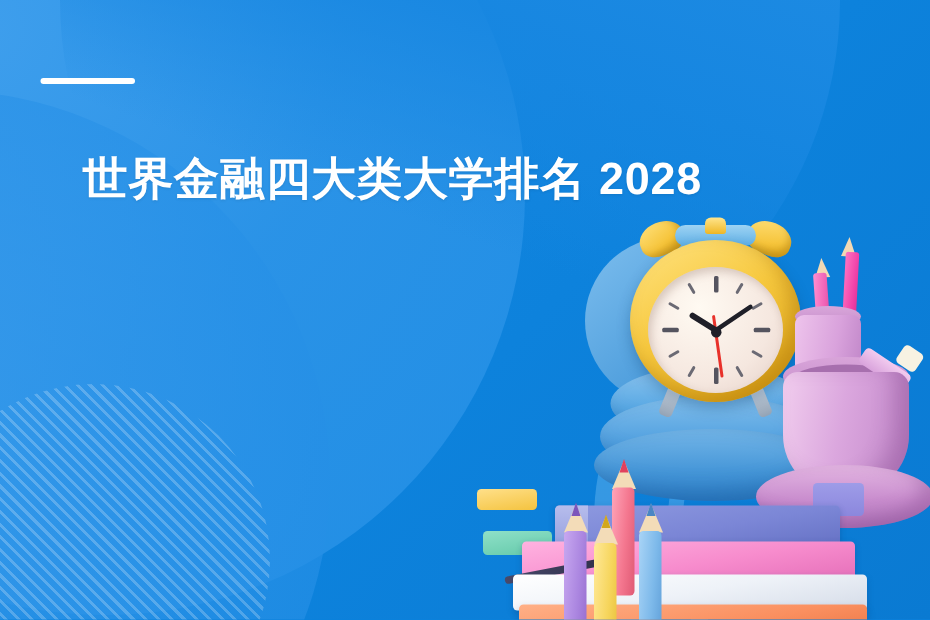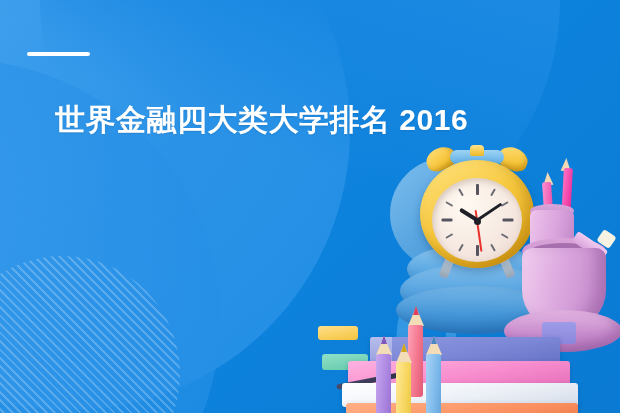--- a/index.html
+++ b/index.html
@@ -209,21 +209,21 @@
 
   <div class="bg-base"></div>
   <div class="bg-circle-left"></div>
   <div class="bg-circle-left2"></div>
   <div class="bg-wedge"></div>
   <div class="bg-hatch"></div>
   <div class="bg-swoosh"></div>
   <div class="bg-swoosh2"></div>
 
   <div class="rule"></div>
-  <div class="title">世界金融四大类大学排名 2016</div>
+  <div class="title">世界金融四大类大学排名 2028</div>
 
   <div class="illus">
 
     <div class="ring ring-back"></div>
     <div class="ring ring1"></div>
     <div class="ring ring2"></div>
     <div class="ring ring3"></div>
 
     <div class="clock">
       <div class="clock-leg leg-l"></div>

